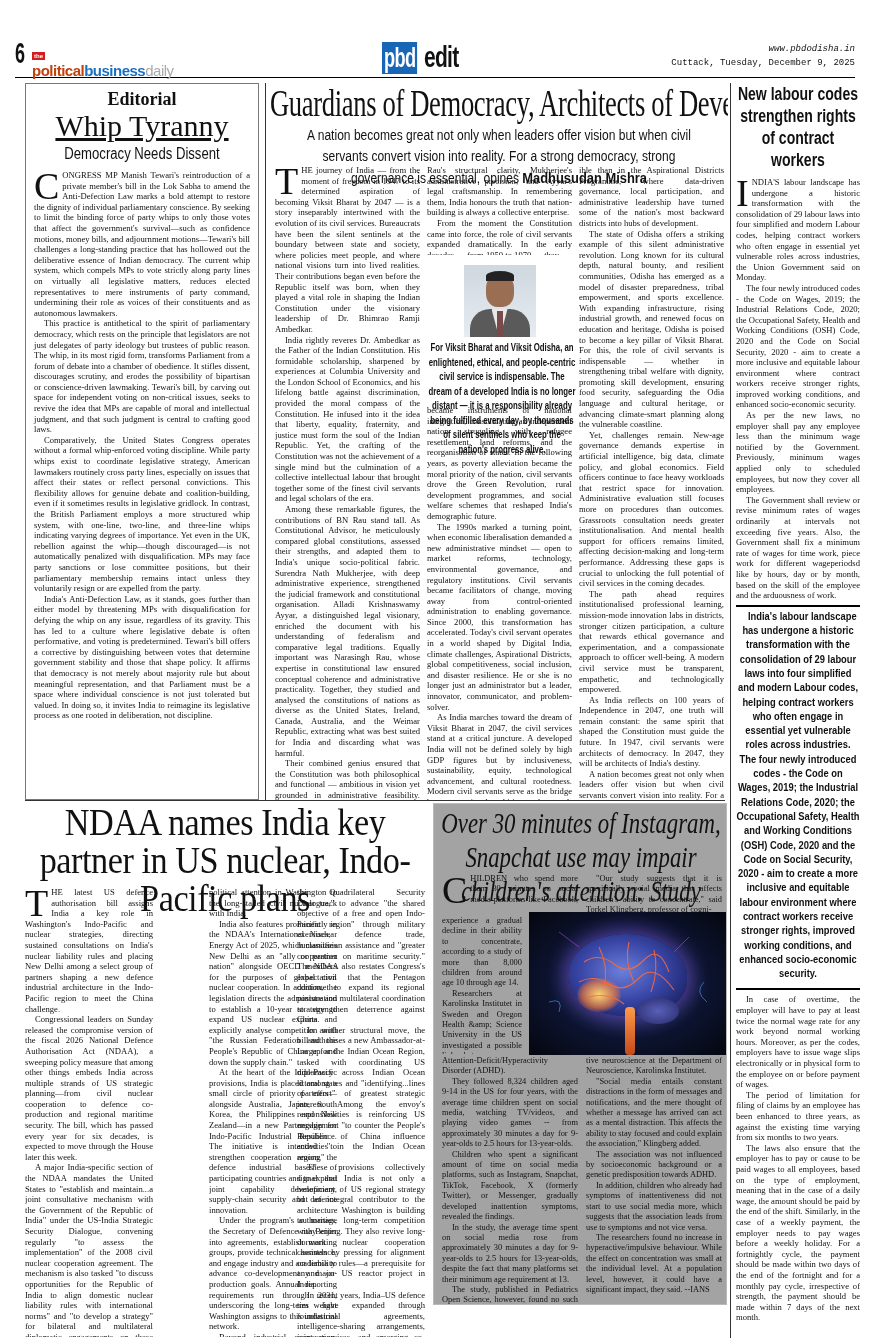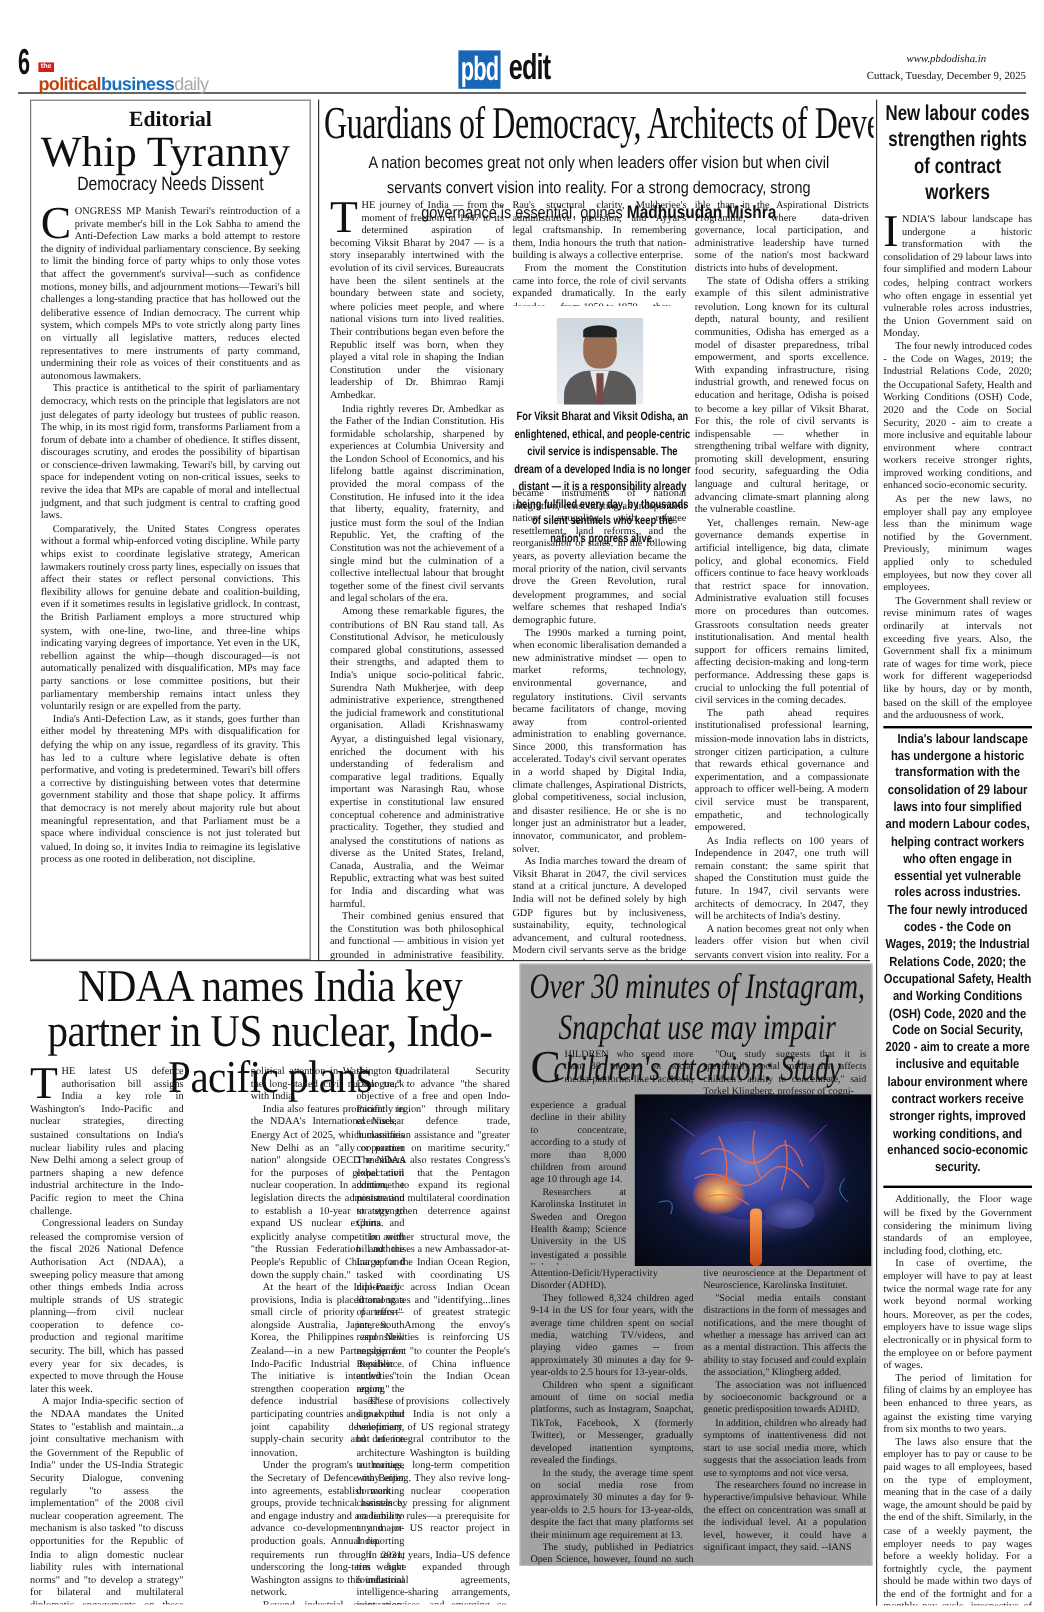--- a/index.html
+++ b/index.html
@@ -10,32 +10,32 @@
   .page-num { position: absolute; left: 0; top: -4px; font-family: "Liberation Sans", sans-serif; font-size: 30px; font-weight: bold; transform: scaleX(0.6); transform-origin: left top; letter-spacing: -1px; }
   .brand { position: absolute; left: 17px; top: 4px; font-family: "Liberation Sans", sans-serif; }
   .brand .the { display: inline-block; background: #d41e1e; color: #fff; font-size: 6px; font-weight: bold; padding: 0 2px; line-height: 8px; }
   .brand .name { display: block; font-size: 15px; font-weight: bold; letter-spacing: -0.5px; margin-top: 0px; }
   .brand .p1 { color: #c2410c; }
   .brand .p2 { color: #1a6fc1; }
   .brand .p3 { color: #aaa; font-weight: normal; }
   .pbd-logo { position: absolute; left: 367px; top: 2px; height: 16px; }
   .pbd-box { display: inline-block; background: #1966b6; color: #fff; font-family: "Liberation Sans", sans-serif; font-weight: bold; font-size: 28px; line-height: 32px; padding: 0 3px; transform: scaleX(0.65); transform-origin: left; letter-spacing: -1px; }
   .edit-word { position: absolute; left: 42px; top: -2px; font-family: "Liberation Sans", sans-serif; font-weight: bold; font-size: 30px; transform: scaleX(0.7); transform-origin: left; letter-spacing: -1px; }
-  .mast-right { position: absolute; right: 0; top: 2px; text-align: center; font-size: 9px; line-height: 14px; }
+  .mast-right { position: absolute; right: 0; top: 2px; text-align: right; font-size: 9px; line-height: 14px; font-family: Liberation Mono, monospace; }
   .mast-right .url { font-style: italic; }
 
   .col-text { font-size: 8.6px; line-height: 10.6px; text-align: justify; hyphens: auto; }
   .col-text p { text-indent: 10px; }
   .col-text p.first { text-indent: 0; }
   .dropcap { float: left; font-size: 38px; line-height: 30px; padding-right: 3px; margin-top: 1px; font-family: "Liberation Serif", serif; }
 
   
   .editorial { position: absolute; left: 25px; top: 83px; width: 234px; height: 717px; border: 1px solid #777; padding: 4px 8px; overflow: hidden; }
   .ed-kicker { text-align: center; font-size: 18px; font-weight: bold; line-height: 22px; }
-  .ed-title { font-size: 36px; line-height: 32px; }
+  .ed-title { text-align: center; font-size: 30px; line-height: 32px; text-decoration: underline; }
   .ed-deck { text-align: center; font-family: "Liberation Sans", sans-serif; font-size: 16px; line-height: 24px; transform: scaleX(0.82); }
   .ed-body { margin-top: 4px; }
 
   .vrule { position: absolute; width: 1px; background: #333; }
 
   
   .feature { position: absolute; left: 270px; top: 83px; width: 458px; height: 720px; overflow: hidden; }
   .ft-title { font-size: 38px; line-height: 40px; white-space: nowrap; transform: scaleX(0.70); transform-origin: left; letter-spacing: -0.5px; }
   .ft-deck { text-align: center; font-family: "Liberation Sans", sans-serif; font-size: 14px; line-height: 21px; margin-top: 2px; transform: scaleX(0.86); transform-origin: center; width: 100%; }
   .ft-deck b { font-size: 15px; }
@@ -159,21 +159,20 @@
 <article class="sidebar">
   <h2 class="sb-title">New labour codes strengthen rights of contract workers</h2>
   <div class="sb-body col-text">
     <p class="first"><span class="dropcap">I</span><span>NDIA'S labour landscape has undergone a historic transformation with the consolidation of 29 labour laws into four simplified and modern Labour codes, helping contract workers who often engage in essential yet vulnerable roles across industries, the Union Government said on Monday.</span></p>
     <p>The four newly introduced codes - the Code on Wages, 2019; the Industrial Relations Code, 2020; the Occupational Safety, Health and Working Conditions (OSH) Code, 2020 and the Code on Social Security, 2020 - aim to create a more inclusive and equitable labour environment where contract workers receive stronger rights, improved working conditions, and enhanced socio-economic security.</p>
     <p>As per the new laws, no employer shall pay any employee less than the minimum wage notified by the Government. Previously, minimum wages applied only to scheduled employees, but now they cover all employees.</p>
     <p>The Government shall review or revise minimum rates of wages ordinarily at intervals not exceeding five years. Also, the Government shall fix a minimum rate of wages for time work, piece work for different wageperiodsd like by hours, day or by month, based on the skill of the employee and the arduousness of work.</p>
     <div class="sb-box">
       <p>India's labour landscape has undergone a historic transformation with the consolidation of 29 labour laws into four simplified and modern Labour codes, helping contract workers who often engage in essential yet vulnerable roles across industries. The four newly introduced codes - the Code on Wages, 2019; the Industrial Relations Code, 2020; the Occupational Safety, Health and Working Conditions (OSH) Code, 2020 and the Code on Social Security, 2020 - aim to create a more inclusive and equitable labour environment where contract workers receive stronger rights, improved working conditions, and enhanced socio-economic security.</p>
     </div>
-    <p>Additionally, the Floor wage will be fixed by the Government considering the minimum living standards of an employee, including food, clothing, etc.</p>
     <p>In case of overtime, the employer will have to pay at least twice the normal wage rate for any work beyond normal working hours. Moreover, as per the codes, employers have to issue wage slips electronically or in physical form to the employee on or before payment of wages.</p>
     <p>The period of limitation for filing of claims by an employee has been enhanced to three years, as against the existing time varying from six months to two years.</p>
     <p>The laws also ensure that the employer has to pay or cause to be paid wages to all employees, based on the type of employment, meaning that in the case of a daily wage, the amount should be paid by the end of the shift. Similarly, in the case of a weekly payment, the employer needs to pay wages before a weekly holiday. For a fortnightly cycle, the payment should be made within two days of the end of the fortnight and for a monthly pay cycle, irrespective of strength, the payment should be made within 7 days of the next month.</p>
 
   </div>
 </article>
 
 <article class="ndaa">
   <h1 class="ndaa-title" style="font-weight:normal">NDAA names India key partner in US nuclear, Indo-Pacific plans</h1>
   <div class="ndaa-cols">

